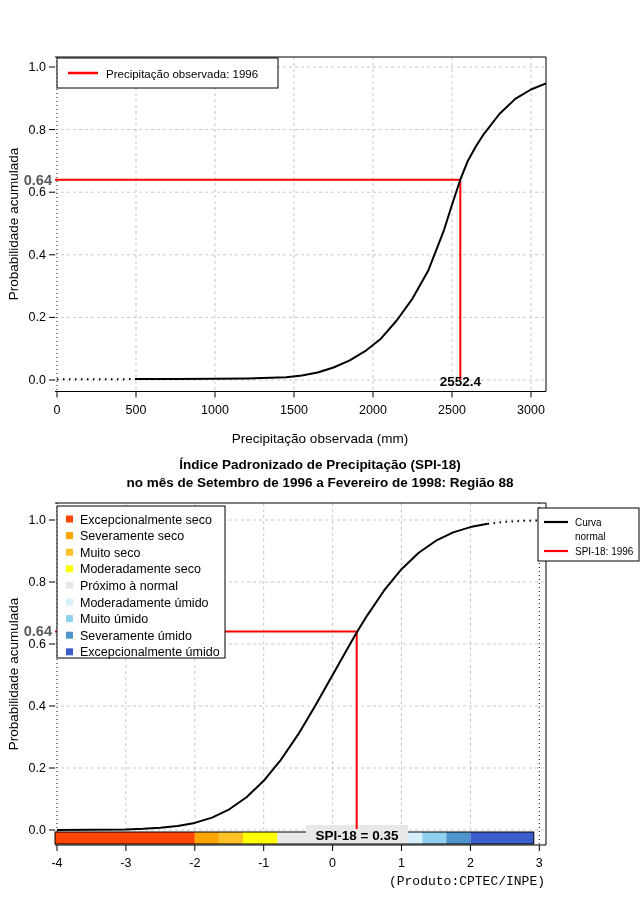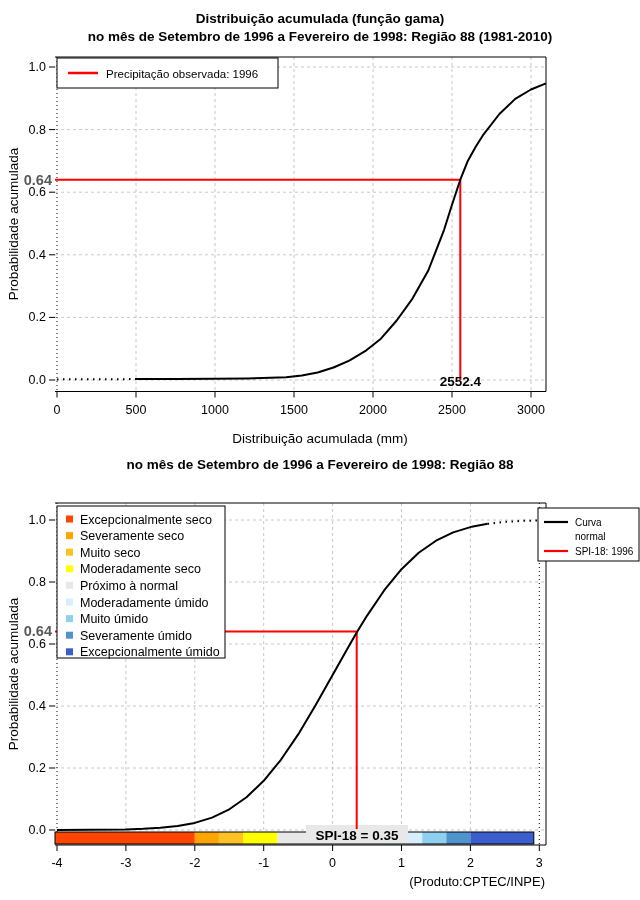--- a/index.html
+++ b/index.html
@@ -14,24 +14,20 @@
   .footnote{position:absolute;right:95px;font-size:13px;}
   svg{position:absolute;left:0;top:0;}
   svg text{font-family:"Liberation Sans","DejaVu Sans",sans-serif;}
 </style>
 </head>
 <body>
 
 <div class="page">
 
   <div class="chart-block" style="top:0;">
-    <div class="title-block" style="top:10px;">
-      <div>Distribuição acumulada (função gama)</div>
-      <div>no mês de Setembro de 1996 a Fevereiro de 1998: Região 88 (1981-2010)</div>
-    </div>
     <svg id="svg-top" width="640" height="450">
         <g>
           <line x1="136" y1="57" x2="136" y2="391.5" stroke="#C8C8C8" stroke-width="1" stroke-dasharray="3 3"></line>
           <line x1="215" y1="57" x2="215" y2="391.5" stroke="#C8C8C8" stroke-width="1" stroke-dasharray="3 3"></line>
           <line x1="294" y1="57" x2="294" y2="391.5" stroke="#C8C8C8" stroke-width="1" stroke-dasharray="3 3"></line>
           <line x1="373" y1="57" x2="373" y2="391.5" stroke="#C8C8C8" stroke-width="1" stroke-dasharray="3 3"></line>
           <line x1="452" y1="57" x2="452" y2="391.5" stroke="#C8C8C8" stroke-width="1" stroke-dasharray="3 3"></line>
           <line x1="531" y1="57" x2="531" y2="391.5" stroke="#C8C8C8" stroke-width="1" stroke-dasharray="3 3"></line>
           <line x1="55" y1="380" x2="546" y2="380" stroke="#C8C8C8" stroke-width="1" stroke-dasharray="3 3"></line>
           <line x1="55" y1="317.4" x2="546" y2="317.4" stroke="#C8C8C8" stroke-width="1" stroke-dasharray="3 3"></line>
@@ -90,25 +86,26 @@
         <g>
           <text x="460.3" y="386" font-size="13.5" text-anchor="middle" font-weight="bold" fill="#000">2552.4</text>
         </g>
         <g>
           <rect x="57" y="58" width="221" height="30" fill="#FFFFFF" stroke="#000000"></rect>
           <line x1="68" y1="73" x2="98" y2="73" stroke="#FF0000" stroke-width="2.5"></line>
           <text x="106" y="77.5" font-size="11.5" text-anchor="start" fill="#000">Precipitação observada: 1996</text>
         </g>
       </svg>
     <div class="ylabel" style="top:224px;">Probabilidade acumulada</div>
-    <div class="xlabel" style="top:431px;">Distribuição acumulada (mm)</div>
+    <div class="xlabel" style="top:431px;">Precipitação observada (mm)</div>
   </div>
 
   <div class="chart-block" style="top:450px;">
     <div class="title-block" style="top:6px;">
+      <div>Índice Padronizado de Precipitação (SPI-18)</div>
       <div>no mês de Setembro de 1996 a Fevereiro de 1998: Região 88</div>
     </div>
     <svg id="svg-bottom" width="640" height="450">
         <g>
           <line x1="125.9" y1="53" x2="125.9" y2="395" stroke="#C8C8C8" stroke-width="1" stroke-dasharray="3 3"></line>
           <line x1="194.8" y1="53" x2="194.8" y2="395" stroke="#C8C8C8" stroke-width="1" stroke-dasharray="3 3"></line>
           <line x1="263.7" y1="53" x2="263.7" y2="395" stroke="#C8C8C8" stroke-width="1" stroke-dasharray="3 3"></line>
           <line x1="332.6" y1="53" x2="332.6" y2="395" stroke="#C8C8C8" stroke-width="1" stroke-dasharray="3 3"></line>
           <line x1="401.5" y1="53" x2="401.5" y2="395" stroke="#C8C8C8" stroke-width="1" stroke-dasharray="3 3"></line>
           <line x1="470.4" y1="53" x2="470.4" y2="395" stroke="#C8C8C8" stroke-width="1" stroke-dasharray="3 3"></line>
@@ -212,16 +209,16 @@
           <rect x="538" y="58" width="101" height="53" fill="#FFFFFF" stroke="#000000"></rect>
           <line x1="544" y1="72" x2="568" y2="72" stroke="#000000" stroke-width="2.2"></line>
           <text x="575" y="76" font-size="10" text-anchor="start" fill="#000">Curva</text>
           <text x="575" y="90" font-size="10" text-anchor="start" fill="#000">normal</text>
           <line x1="544" y1="101" x2="568" y2="101" stroke="#FF0000" stroke-width="2.2"></line>
           <text x="575" y="105" font-size="10" text-anchor="start" fill="#000">SPI-18: 1996</text>
         </g>
       </svg>
     <div class="ylabel" style="top:224px;">Probabilidade acumulada</div>
     <div class="xlabel" style="top:451px;">SPI</div>
-    <div class="footnote" style="top:424px;">(Produto:CPTEC/INPE)</div>
+    <div class="footnote" style="top:424px;font-family:Liberation Mono, monospace;">(Produto:CPTEC/INPE)</div>
   </div>
 
 </div>
 
 </body></html>

